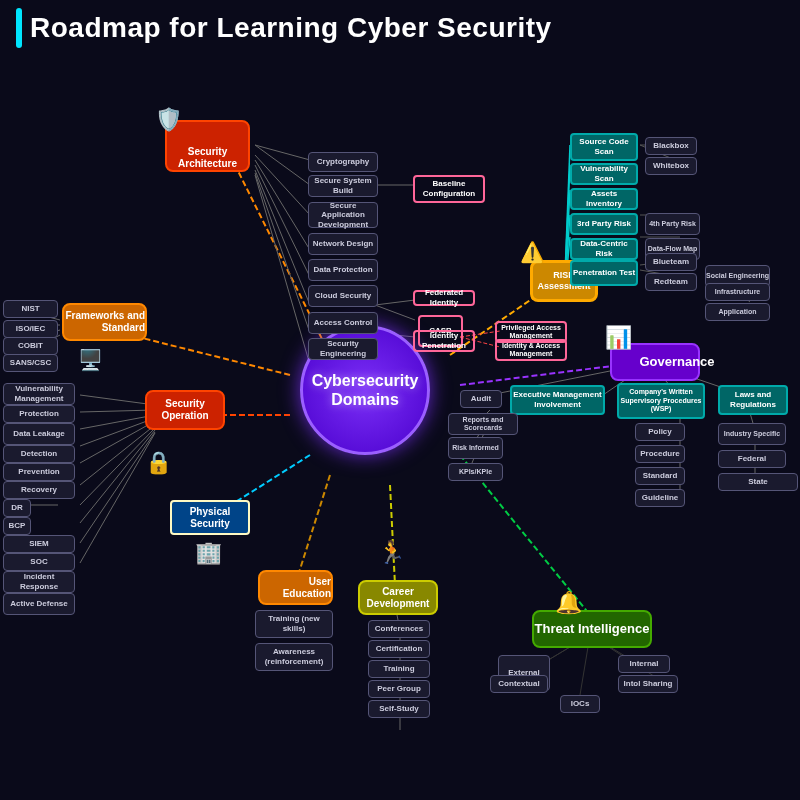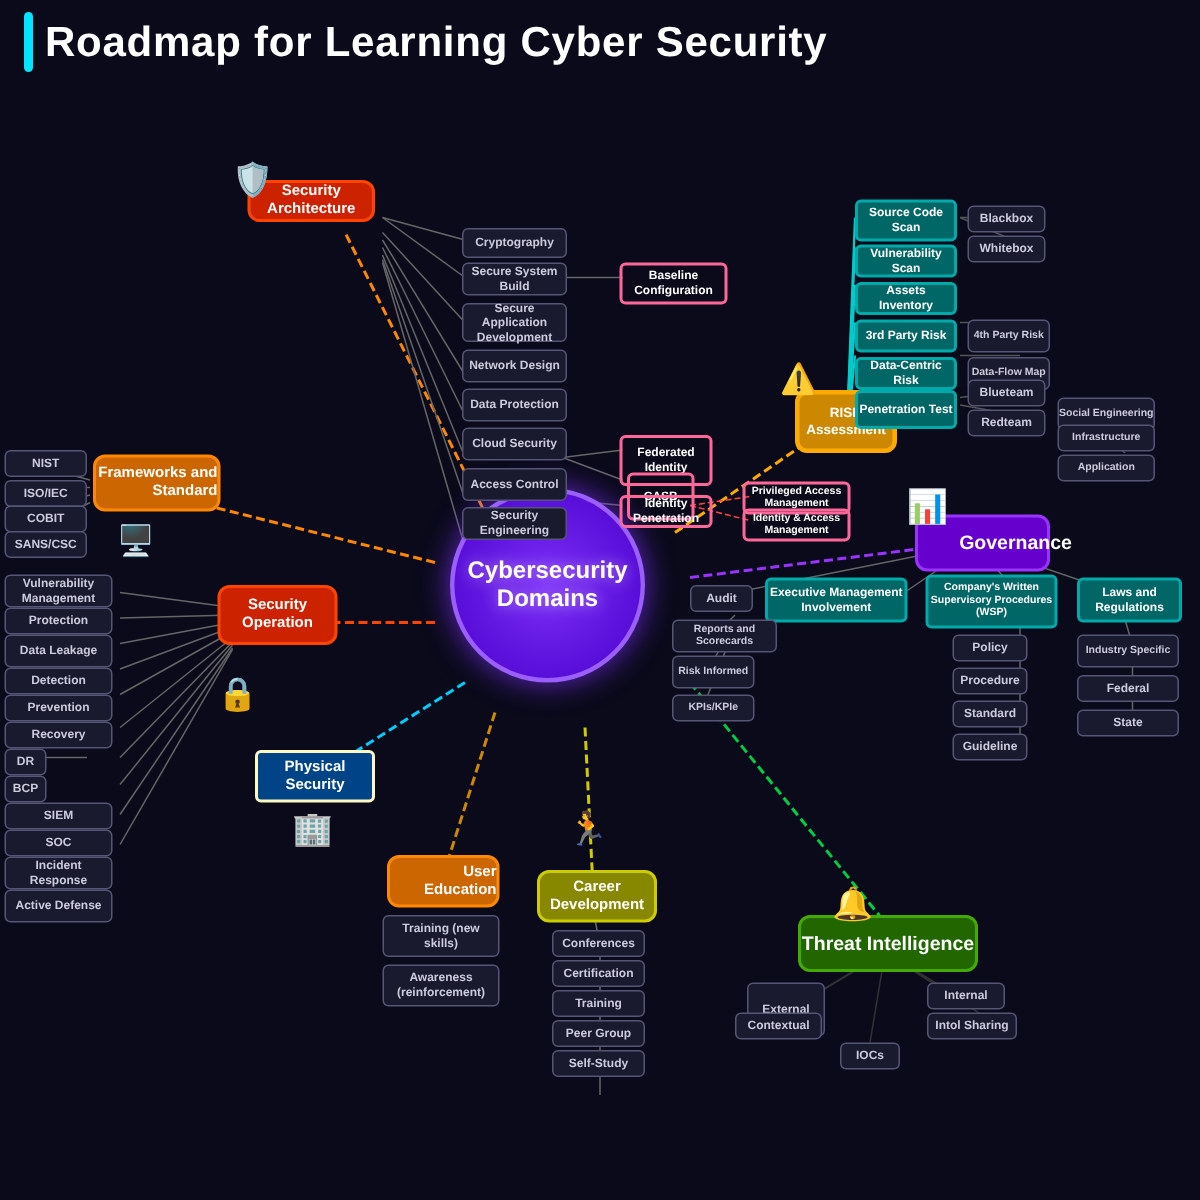--- a/index.html
+++ b/index.html
@@ -249,21 +249,21 @@
     <line x1="400" y1="618" x2="400" y2="635" stroke="#666" stroke-width="1"></line>
     <line x1="400" y1="638" x2="400" y2="655" stroke="#666" stroke-width="1"></line>
     <line x1="400" y1="658" x2="400" y2="675" stroke="#666" stroke-width="1"></line>
   </svg>
 
   <div class="node node-central" style="left:300px;top:270px;width:130px;height:130px;">
     <span>Cybersecurity
 Domains</span>
   </div>
 
-  <div class="node node-red" style="left:165px;top:65px;width:85px;height:28px;">
+  <div class="node node-red" style="left:165px;top:65px;width:85px;height:52px;align-items:flex-end;">
     <span>Security
 Architecture</span>
   </div>
 
   <div class="node node-gray-outline" style="left:308px;top:97px;width:70px;height:20px;font-size:8px;">
     <span>Cryptography</span>
   </div>
   <div class="node node-gray-outline" style="left:308px;top:120px;width:70px;height:22px;font-size:8px;">
     <span>Secure System
 Build</span>
@@ -291,21 +291,21 @@
   <div class="node node-gray-outline" style="left:308px;top:283px;width:70px;height:22px;font-size:8px;">
     <span>Security
 Engineering</span>
   </div>
 
   <div class="node node-pink-outline" style="left:413px;top:120px;width:72px;height:28px;font-size:8px;">
     <span>Baseline
 Configuration</span>
   </div>
 
-  <div class="node node-pink-outline" style="left:413px;top:235px;width:62px;height:34px;font-size:8px;justify-content:center;">
+  <div class="node node-pink-outline" style="left:413px;top:235px;width:62px;height:16px;font-size:8px;justify-content:center;">
     <span>Federated
 Identity</span>
   </div>
   <div class="node node-pink-outline" style="left:418px;top:260px;width:45px;height:32px;font-size:8px;">
     <span>CASB</span>
   </div>
   <div class="node node-pink-outline" style="left:413px;top:275px;width:62px;height:22px;font-size:8px;">
     <span>Identity
 Penetration</span>
   </div>
@@ -487,21 +487,21 @@
     <span>Guideline</span>
   </div>
 
   <div class="node node-gray-outline" style="left:718px;top:368px;width:68px;height:22px;font-size:7px;">
     <span>Industry
 Specific</span>
   </div>
   <div class="node node-gray-outline" style="left:718px;top:395px;width:68px;height:18px;font-size:8px;">
     <span>Federal</span>
   </div>
-  <div class="node node-gray-outline" style="left:718px;top:418px;width:68px;height:18px;font-size:8px;">
+  <div class="node node-gray-outline" style="left:718px;top:418px;width:80px;height:18px;font-size:8px;">
     <span>State</span>
   </div>
 
   <div class="node node-risk" style="left:530px;top:205px;width:68px;height:42px;">
     <span>RISK
 Assessment</span>
   </div>
 
   <div class="node node-teal" style="left:570px;top:78px;width:68px;height:28px;font-size:8px;">
     <span>Source Code

